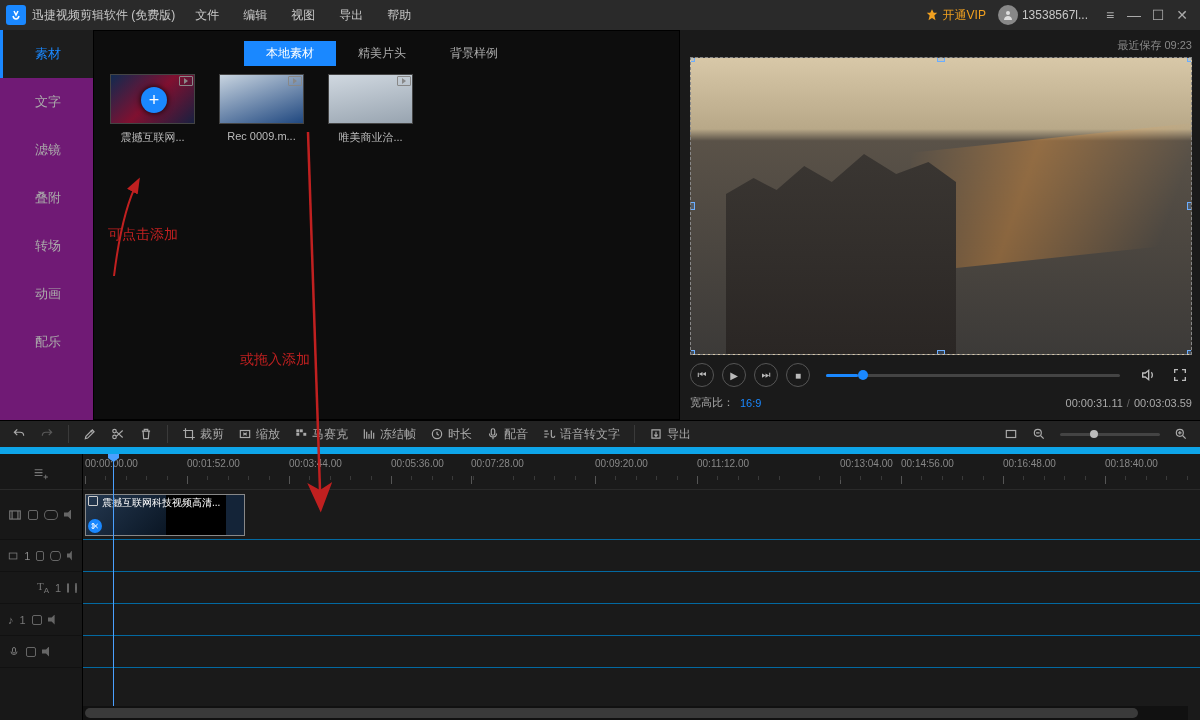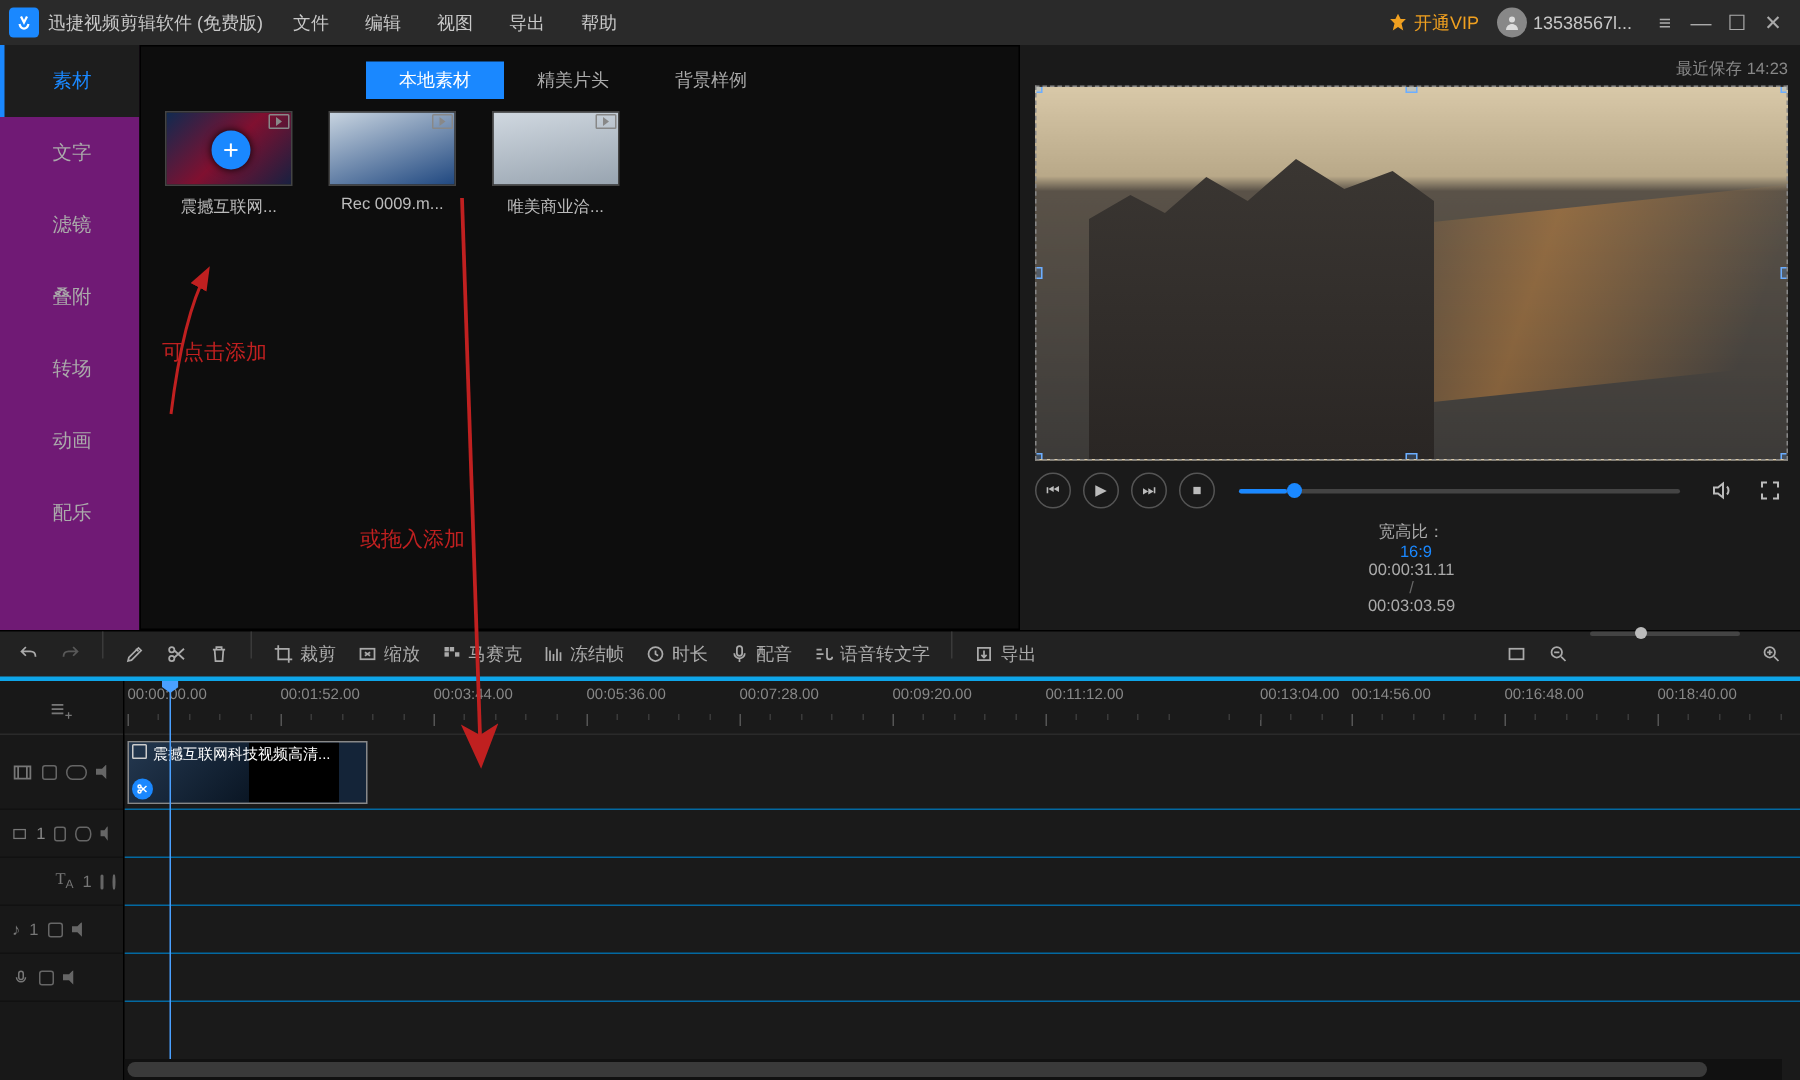--- a/index.html
+++ b/index.html
@@ -53,24 +53,24 @@
   .savetime{font-size:11px;color:#888;text-align:right;padding:2px 0 4px 0;}
   .viewer{flex:1;border:1px dashed #888;position:relative;background:linear-gradient(180deg,#d8c8a8 0%,#b8a888 24%,#5a5248 28%,#3c3a38 100%);overflow:hidden;}
   .towers{position:absolute;left:35px;bottom:0;width:230px;height:200px;background:linear-gradient(180deg,#3a3632 0%,#2a2624 100%);clip-path:polygon(0 100%,0 20%,12% 12%,22% 18%,34% 6%,46% 14%,60% 0%,74% 10%,88% 4%,100% 14%,100% 100%);}
   .road{position:absolute;right:0;top:80px;width:280px;height:120px;background:linear-gradient(110deg,rgba(255,140,40,0.0) 0%,rgba(255,160,60,0.35) 40%,rgba(255,160,60,0.0) 90%);transform:skewY(-6deg);}
   .handles .h{position:absolute;width:8px;height:8px;border:1px solid #6caeff;background:rgba(100,170,255,0.2);}
   .pcontrols{display:flex;align-items:center;padding:8px 0 4px 0;gap:8px;}
   .cbtn{width:24px;height:24px;border:1px solid #555;border-radius:50%;display:flex;align-items:center;justify-content:center;color:#bbb;font-size:10px;}
   .pslider{flex:1;height:3px;background:#444;border-radius:2px;position:relative;margin:0 8px;}
   .pslider .prog{position:absolute;height:100%;background:var(--blue);border-radius:2px;width:11%;}
   .pslider .knob{position:absolute;width:10px;height:10px;border-radius:50%;background:var(--blue);top:-4px;left:11%;}
-  .pmeta{display:flex;align-items:center;font-size:11px;color:#aaa;padding:4px 0 10px 0;flex-direction:column;}
+  .pmeta{display:flex;align-items:center;font-size:11px;color:#aaa;padding:4px 0 10px 0;}
 
   
-  .toolbar{height:34px;background:#222;border-top:1px solid #000;border-bottom:3px solid #0ea5e9;display:flex;font-size:12px;color:#aaa;padding:0 12px;gap:14px;}
+  .toolbar{height:34px;background:#222;border-top:1px solid #000;border-bottom:7px solid #0ea5e9;display:flex;align-items:center;font-size:12px;color:#aaa;padding:0 12px;gap:14px;}
   .tbtn{display:flex;align-items:center;gap:4px;}
   .tico{width:14px;height:14px;display:inline-flex;align-items:center;justify-content:center;}
   .toolbar .sep{width:1px;height:18px;background:#3a3a3a;}
   .toolbar .grow{flex:1;}
   .zoomslider{width:100px;height:3px;background:#444;border-radius:2px;position:relative;}
   .zoomslider .zk{position:absolute;width:8px;height:8px;border-radius:50%;background:#bbb;top:-3px;left:30%;}
 
   
   .tl{display:flex;height:266px;background:#1a1a1a;}
   .tlside{width:83px;background:#181818;border-right:1px solid #000;}
@@ -186,21 +186,21 @@
       <defs>
           <marker id="ah" markerWidth="10" markerHeight="10" refX="6" refY="3" orient="auto">
             <path d="M0,0 L8,3 L0,6 z" fill="#c02020"></path>
           </marker>
         </defs>
       <path d="M20 245 Q 28 180 44 150" stroke="#c02020" stroke-width="2" fill="none" marker-end="url(#ah)"></path>
     </svg>
   </div>
 
   <div class="preview">
-    <div class="savetime">最近保存 14:23</div>
+    <div class="savetime">最近保存 09:23</div>
     <div class="viewer">
       <div class="road"></div>
       <div class="towers"></div>
       <div class="handles">
         <div class="h" style="left:-4px;top:-4px;"></div>
           <div class="h" style="left:50%;top:-4px;margin-left:-4px;"></div>
           <div class="h" style="right:-4px;top:-4px;"></div>
         <div class="h" style="left:-4px;top:50%;margin-top:-4px;"></div>
           <div class="h" style="right:-4px;top:50%;margin-top:-4px;"></div>
         <div class="h" style="left:-4px;bottom:-4px;"></div>
@@ -404,21 +404,21 @@
         <div class="tick" style="left: 206px;"><span class="lbl">00:03:44.00</span><span class="mark"></span></div>
         <div class="minor" style="left: 226.4px;"></div>
         <div class="minor" style="left: 246.8px;"></div>
         <div class="minor" style="left: 267.2px;"></div>
         <div class="minor" style="left: 287.6px;"></div>
         <div class="tick" style="left: 308px;"><span class="lbl">00:05:36.00</span><span class="mark"></span></div>
         <div class="minor" style="left: 328.4px;"></div>
         <div class="minor" style="left: 348.8px;"></div>
         <div class="minor" style="left: 369.2px;"></div>
         <div class="minor" style="left: 389.6px;"></div>
-        <div class="tick" style="left: 410px;"><span class="lbl">00:07:28.00</span><span class="mark"></span></div>
+        <div class="tick" style="left: 388px;"><span class="lbl">00:07:28.00</span><span class="mark"></span></div>
         <div class="minor" style="left: 430.4px;"></div>
         <div class="minor" style="left: 450.8px;"></div>
         <div class="minor" style="left: 471.2px;"></div>
         <div class="minor" style="left: 491.6px;"></div>
         <div class="tick" style="left: 512px;"><span class="lbl">00:09:20.00</span><span class="mark"></span></div>
         <div class="minor" style="left: 532.4px;"></div>
         <div class="minor" style="left: 552.8px;"></div>
         <div class="minor" style="left: 573.2px;"></div>
         <div class="minor" style="left: 593.6px;"></div>
         <div class="tick" style="left: 614px;"><span class="lbl">00:11:12.00</span><span class="mark"></span></div>

